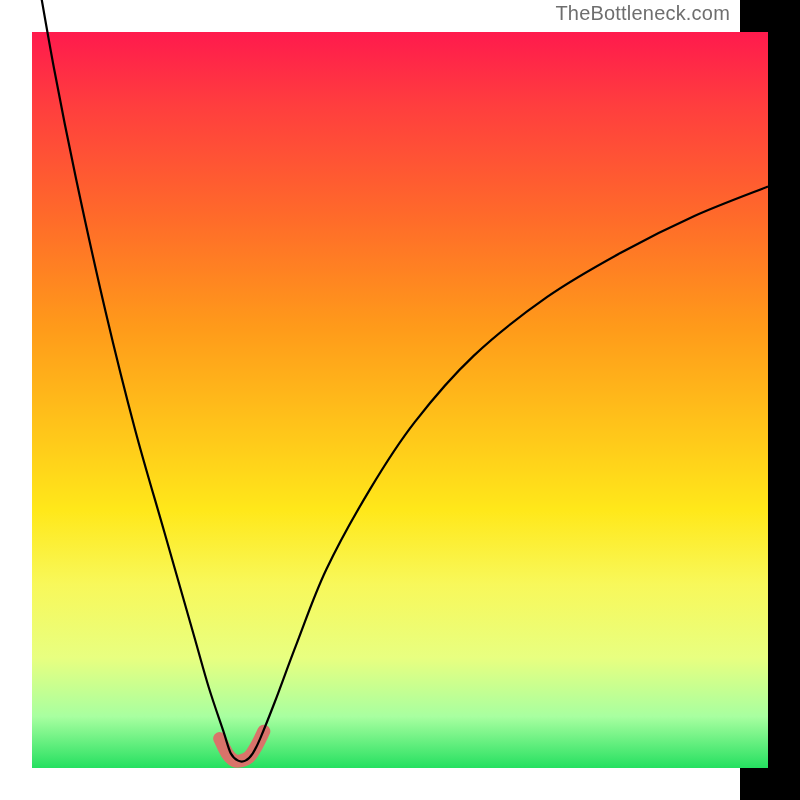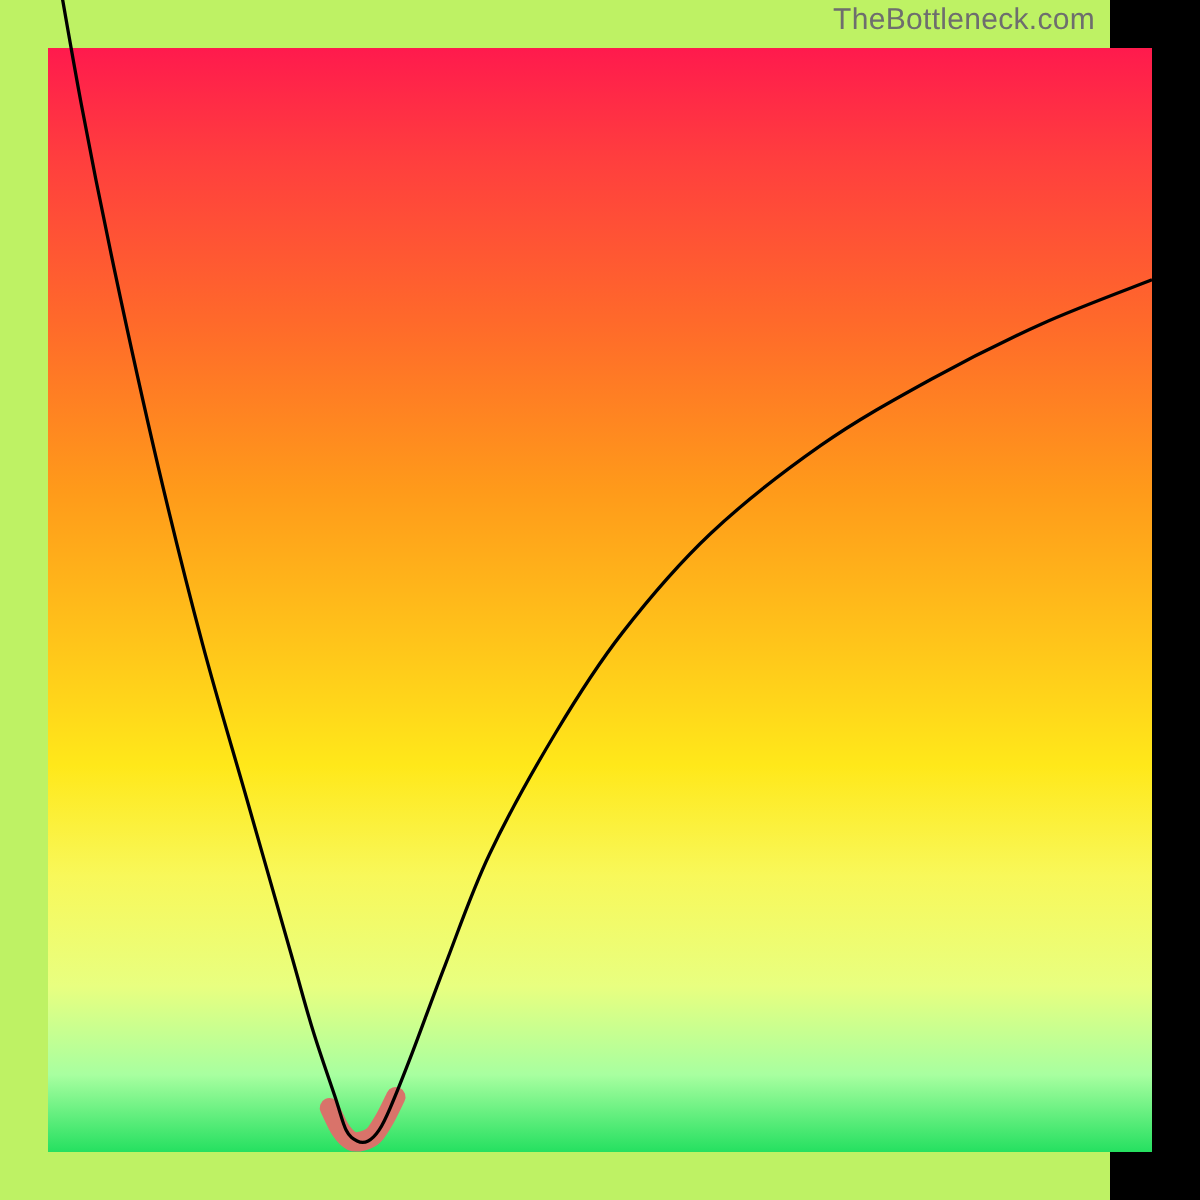--- a/index.html
+++ b/index.html
@@ -8,21 +8,21 @@
     width: 800px;
     height: 800px;
     background: #000;
     overflow: hidden;
     font-family: Arial, Helvetica, sans-serif;
   }
   .outer {
     position: relative;
     width: 740px;
     height: 800px;
-    background: #bef264;
+    background: #ffffff;
   }
   .plot {
     position: absolute;
     left: 32px;
     top: 32px;
     width: 736px;
     height: 736px;
     
     background: linear-gradient(
       to bottom,

